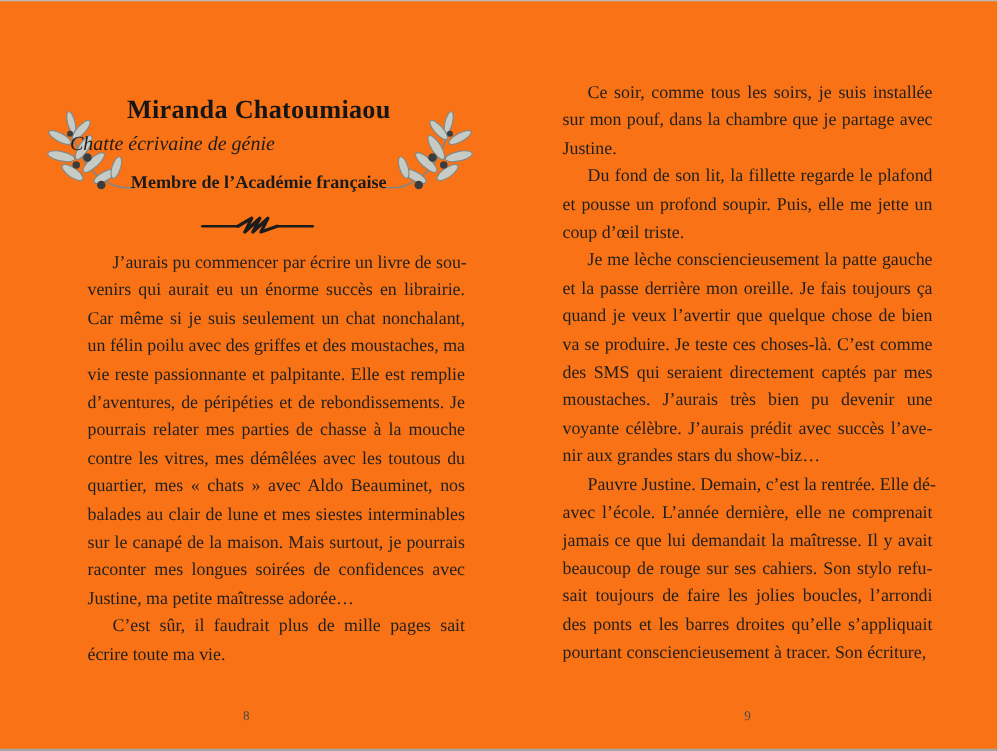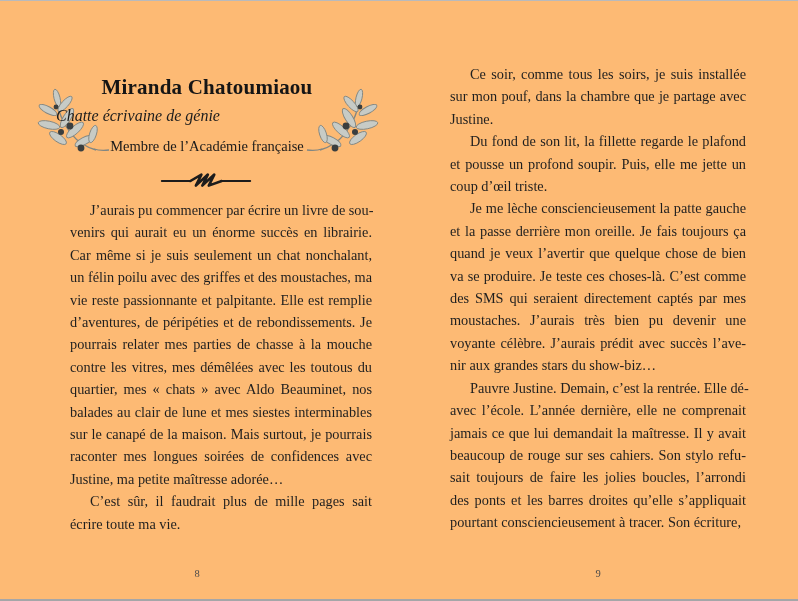--- a/index.html
+++ b/index.html
@@ -6,42 +6,42 @@
     margin: 0; padding: 0;
     width: 798px; height: 601px;
     background: #ffffff;
     font-family: "Liberation Serif", "DejaVu Serif", serif;
     overflow: hidden;
   }
   .screen {
     position: relative;
     width: 798px; height: 601px;
     box-sizing: border-box;
-    background: #fdba74;
+    background: #f97316;
     border-top: 1px solid #b9babc;
     border-bottom: 2px solid #a5a6a8;
   }
   .page { position: absolute; top: 0; height: 100%; }
   .page.left  { left: 46px;  width: 302px; }
   .page.right { left: 450px; width: 296px; }
 
   
   .author-name {
     position: absolute; top: 74px; left: 10px; width: 302px;
     text-align: center; font-weight: bold; font-size: 21px;
     color: #151515; letter-spacing: 0.2px;
   }
   .author-subtitle {
     position: absolute; top: 106px; left: 10px; width: 302px;
     text-align: left; font-style: italic; font-size: 16px;
     color: #1c1c1c;
   }
   .author-membership {
     position: absolute; top: 137px; left: 10px; width: 302px;
-    text-align: center; font-weight: normal; font-size: 14.5px;
+    text-align: center; font-weight: bold; font-size: 14.5px;
     color: #1a1a1a;
   }
   .branch { position: absolute; top: 84px; width: 74px; height: 78px; }
   .branch.b-left  { left: -10px; }
   .branch.b-right { left: 260px; transform: scaleX(-1); }
   .divider { position: absolute; top: 168px; left: 114px; width: 92px; height: 24px; }
 
   
   .body-text { position: absolute; left: 0; width: 100%; color: #1f1f1f; }
   .page.left  .body-text { top: 198px; margin-left: 24px; }

